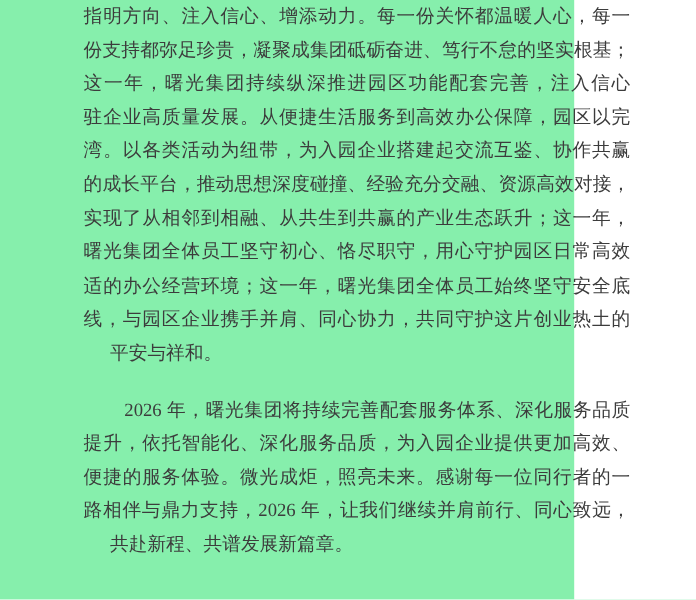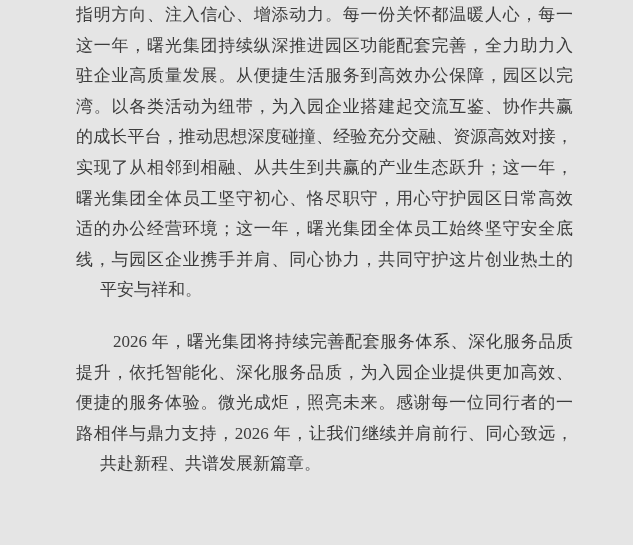--- a/index.html
+++ b/index.html
@@ -5,23 +5,23 @@
   html, body {
     margin: 0;
     padding: 0;
     width: 633px;
     height: 545px;
     overflow: hidden;
     background: #ffffff;
   }
   .page {
     position: relative;
-    width: 633px;
+    width: 522px;
     height: 545px;
-    background: #e5e5e5;
+    background: #86efac;
   }
   .doc {
     position: absolute;
     left: 76px;
     top: 0;
     width: 497px;
     font-family: "Liberation Serif", "DejaVu Serif", serif;
     font-size: 17px;
     line-height: 30.6px;
     color: #3c3c3c;
@@ -42,21 +42,22 @@
     text-indent: 37px;
     margin-top: 21px;
   }
 </style>
 </head>
 <body style="background: rgb(255, 255, 255);">
 
 <div class="page">
   <div class="doc" style="color: rgb(60, 60, 60);">
     <div class="line">指明方向、注入信心、增添动力。每一份关怀都温暖人心，每一</div>
-    <div class="line">这一年，曙光集团持续纵深推进园区功能配套完善，全力助力入</div>
+    <div class="line">份支持都弥足珍贵，凝聚成集团砥砺奋进、笃行不怠的坚实根基；</div>
+    <div class="line">这一年，曙光集团持续纵深推进园区功能配套完善，注入信心</div>
     <div class="line">驻企业高质量发展。从便捷生活服务到高效办公保障，园区以完</div>
     <div class="line">湾。以各类活动为纽带，为入园企业搭建起交流互鉴、协作共赢</div>
     <div class="line">的成长平台，推动思想深度碰撞、经验充分交融、资源高效对接，</div>
     <div class="line">实现了从相邻到相融、从共生到共赢的产业生态跃升；这一年，</div>
     <div class="line">曙光集团全体员工坚守初心、恪尽职守，用心守护园区日常高效</div>
     <div class="line">适的办公经营环境；这一年，曙光集团全体员工始终坚守安全底</div>
     <div class="line">线，与园区企业携手并肩、同心协力，共同守护这片创业热土的</div>
     <div class="line para-end">平安与祥和。</div>
     <div class="line indent">2026 年，曙光集团将持续完善配套服务体系、深化服务品质</div>
     <div class="line">提升，依托智能化、深化服务品质，为入园企业提供更加高效、</div>

